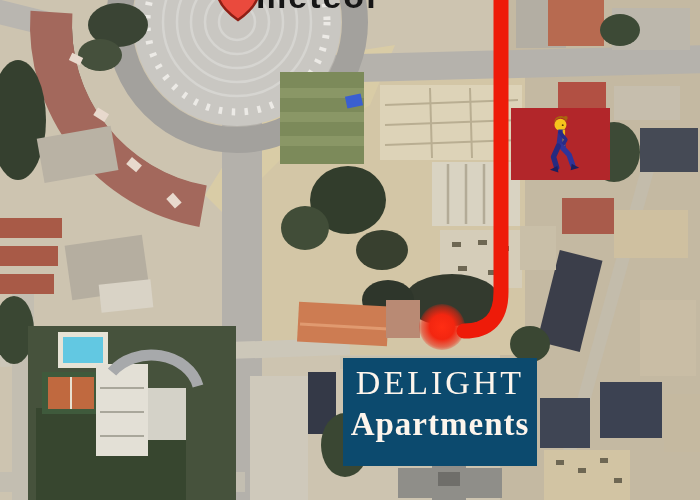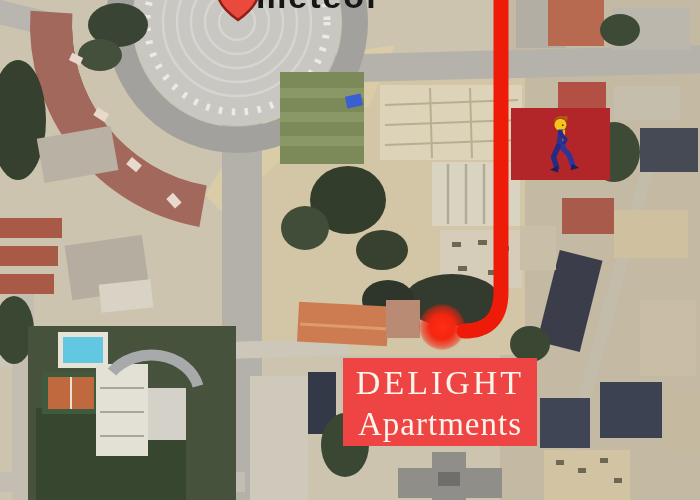--- a/index.html
+++ b/index.html
@@ -19,25 +19,25 @@
   #dest-dot{
     left:419px;top:304px;width:46px;height:46px;border-radius:50%;
     background:radial-gradient(circle,#ff2d13 0%,#f32610 38%,rgba(238,34,14,.55) 62%,rgba(238,34,14,0) 76%);
   }
   #ped-badge{
     left:511px;top:108px;width:99px;height:72px;background:#b2262a;
     display:flex;align-items:center;justify-content:center;
   }
   #ped-badge svg{position:static;}
   #dest-label{
-    left:343px;top:358px;width:194px;height:88px;background:#ef4444;
+    left:343px;top:358px;width:194px;height:108px;background:#0c4a6e;
     color:#fdf5ec;text-align:center;font-family:"Liberation Serif","DejaVu Serif",serif;
   }
   #dest-label .l1{position:static;display:block;font-size:34px;letter-spacing:3px;margin-top:5px;line-height:40px;}
-  #dest-label .l2{position:static;display:block;font-size:33px;letter-spacing:1px;line-height:42px;}
+  #dest-label .l2{position:static;display:block;font-size:33px;letter-spacing:1px;line-height:42px;font-weight:bold;}
 </style>
 </head>
 <body>
 
 <div class="stage">
 
   <svg id="map-base" width="700" height="500" viewBox="0 0 700 500">
 
     <rect x="0" y="0" width="700" height="500" fill="#cdc4b0"></rect>
     <rect x="500" y="0" width="200" height="500" fill="#c4b9a2"></rect>

